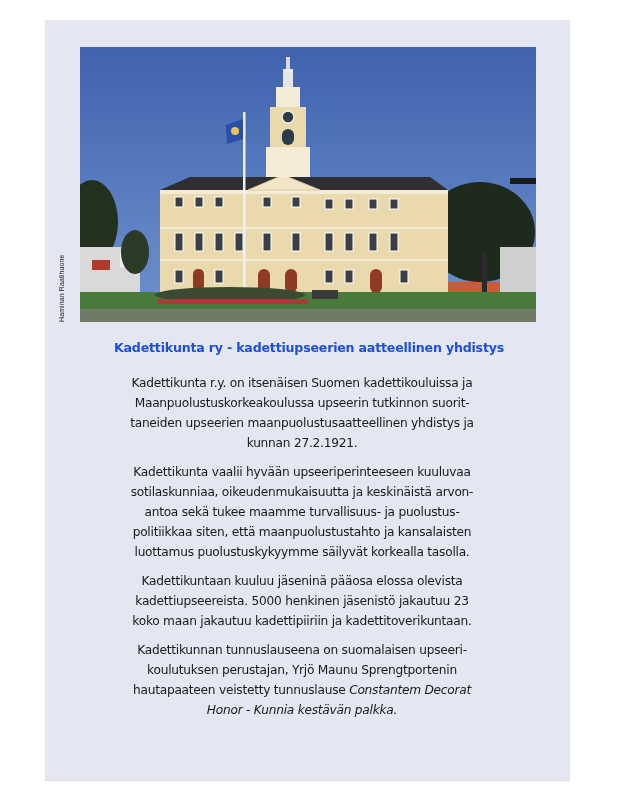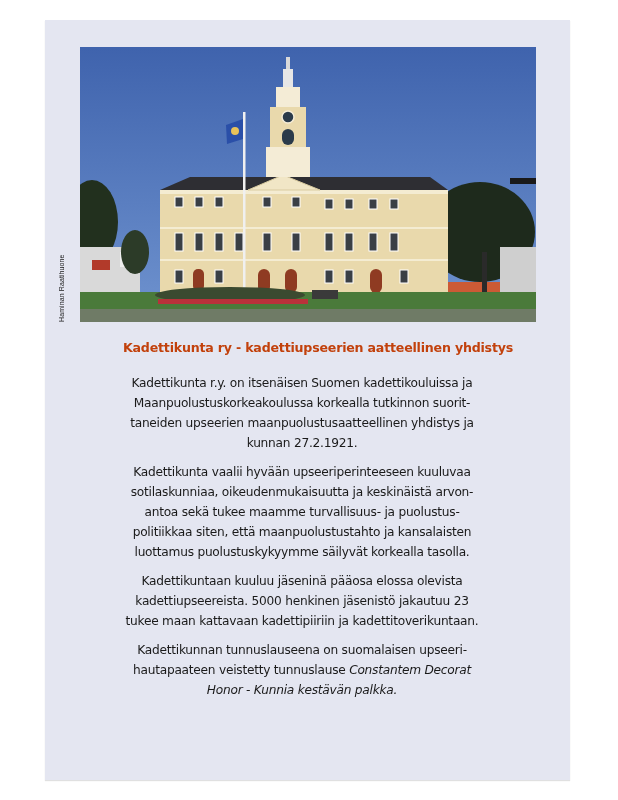--- a/index.html
+++ b/index.html
@@ -36,26 +36,26 @@
     transform-origin: left top;
     transform: rotate(-90deg);
     font-family: "Liberation Sans", sans-serif;
     font-size: 7px;
     color: #1a1a1a;
     white-space: nowrap;
     letter-spacing: 0.1px;
   }
   .heading {
     position: absolute;
-    left: 123px;
+    left: 114px;
     top: 340px;
     font-family: "DejaVu Sans", sans-serif;
     font-weight: bold;
     font-size: 12.6px;
-    color: #c2410c;
+    color: #1d4ed8;
     white-space: nowrap;
     letter-spacing: -0.2px;
   }
   .body {
     position: absolute;
     left: 122px;
     top: 373px;
     width: 360px;
     font-family: "DejaVu Sans", sans-serif;
     font-size: 12.2px;
@@ -157,34 +157,35 @@
   </svg>
 </div>
 
 <div class="caption">Haminan Raatihuone</div>
 
 <div class="heading">Kadettikunta ry - kadettiupseerien aatteellinen yhdistys</div>
 
 <div class="body">
   <p class="para">
     <span class="line">Kadettikunta r.y. on itsenäisen Suomen kadettikouluissa ja</span>
-    <span class="line">Maanpuolustuskorkeakoulussa korkealla tutkinnon suorit-</span>
+    <span class="line">Maanpuolustuskorkeakoulussa upseerin tutkinnon suorit-</span>
     <span class="line">taneiden upseerien maanpuolustusaatteellinen yhdistys ja</span>
     <span class="line">kunnan 27.2.1921.</span>
   </p>
   <p class="para">
     <span class="line">Kadettikunta vaalii hyvään upseeriperinteeseen kuuluvaa</span>
     <span class="line">sotilaskunniaa, oikeudenmukaisuutta ja keskinäistä arvon-</span>
     <span class="line">antoa sekä tukee maamme turvallisuus- ja puolustus-</span>
     <span class="line">politiikkaa siten, että maanpuolustustahto ja kansalaisten</span>
     <span class="line">luottamus puolustuskykyymme säilyvät korkealla tasolla.</span>
   </p>
   <p class="para">
     <span class="line">Kadettikuntaan kuuluu jäseninä pääosa elossa olevista</span>
     <span class="line">kadettiupseereista. 5000 henkinen jäsenistö jakautuu 23</span>
-    <span class="line">tukee maan kattavaan kadettipiiriin ja kadettitoverikuntaan.</span>
+    <span class="line">koko maan jakautuu kadettipiiriin ja kadettitoverikuntaan.</span>
   </p>
   <p class="para">
     <span class="line">Kadettikunnan tunnuslauseena on suomalaisen upseeri-</span>
+    <span class="line">koulutuksen perustajan, Yrjö Maunu Sprengtportenin</span>
     <span class="line"><span>hautapaateen veistetty tunnuslause </span><em>Constantem Decorat</em></span>
     <span class="line"><em>Honor - Kunnia kestävän palkka.</em></span>
   </p>
 </div>
 
 </body></html>

